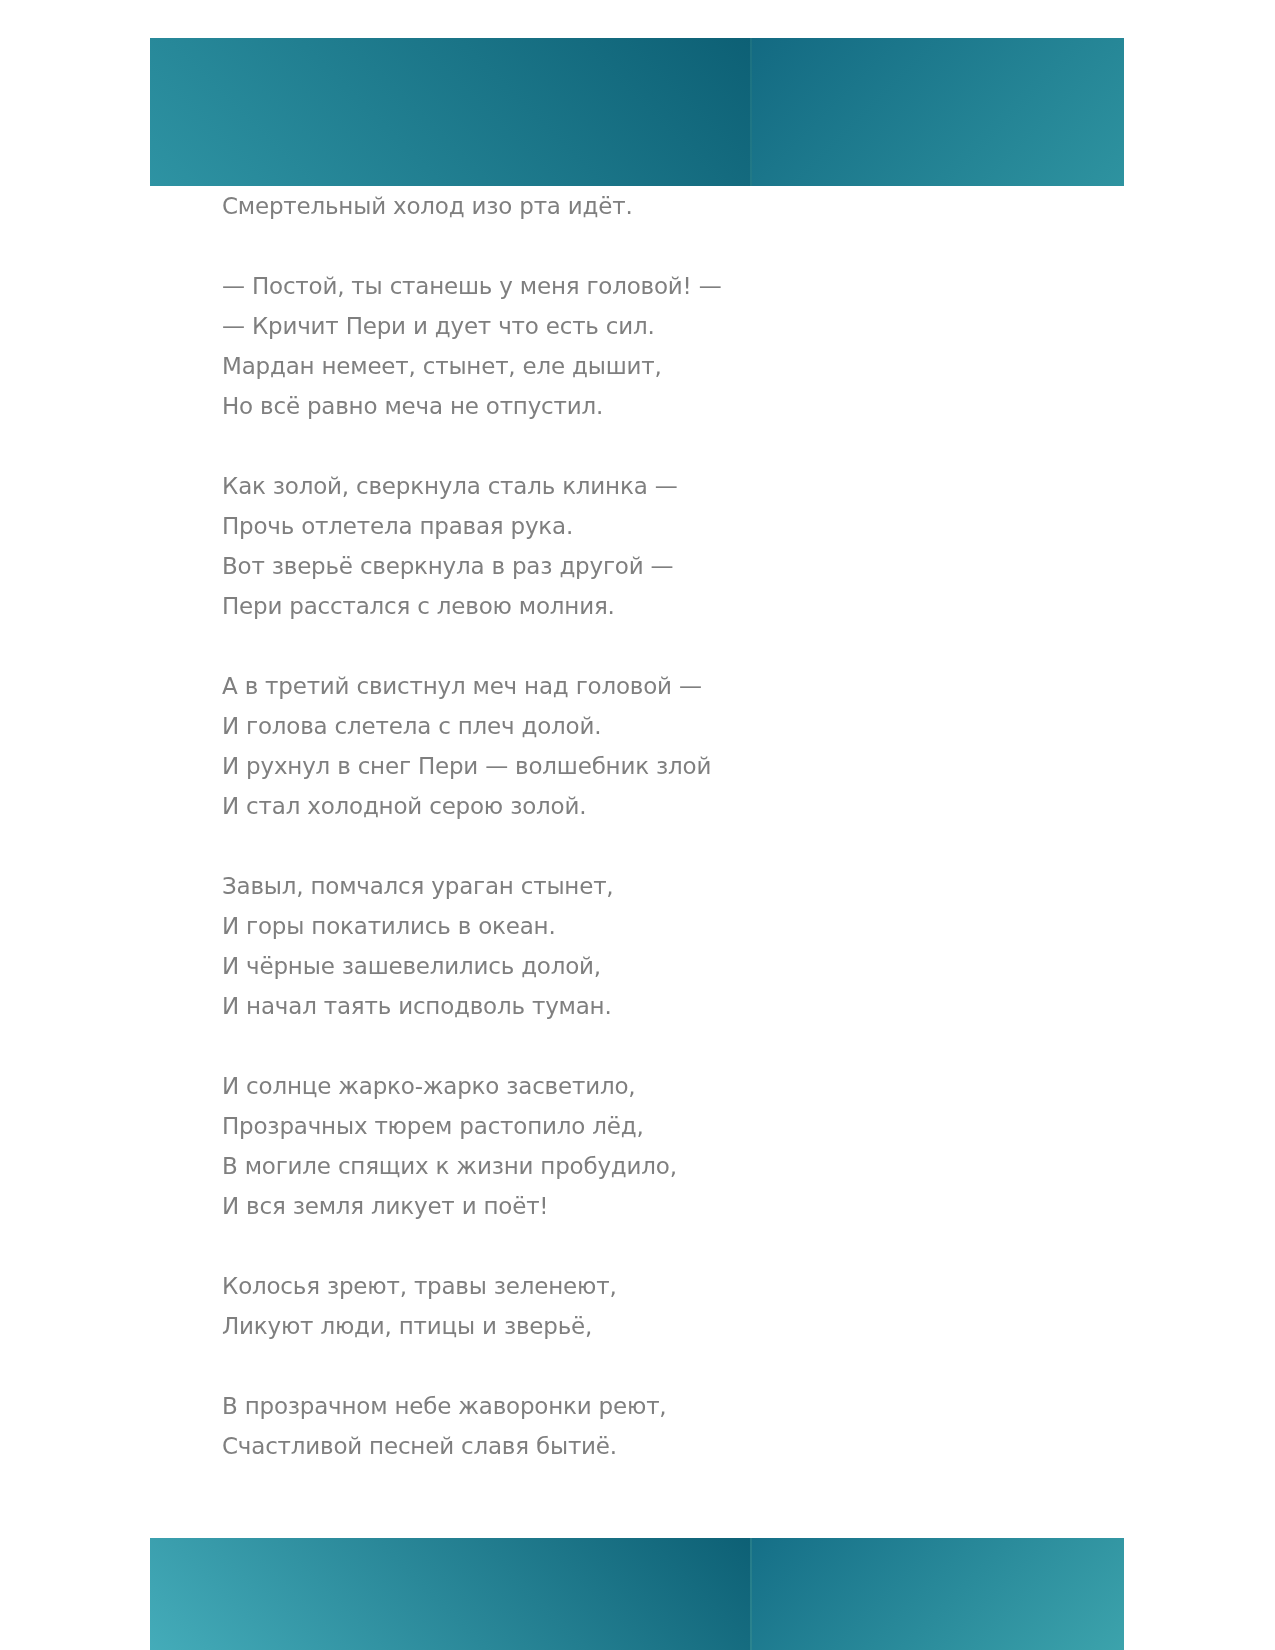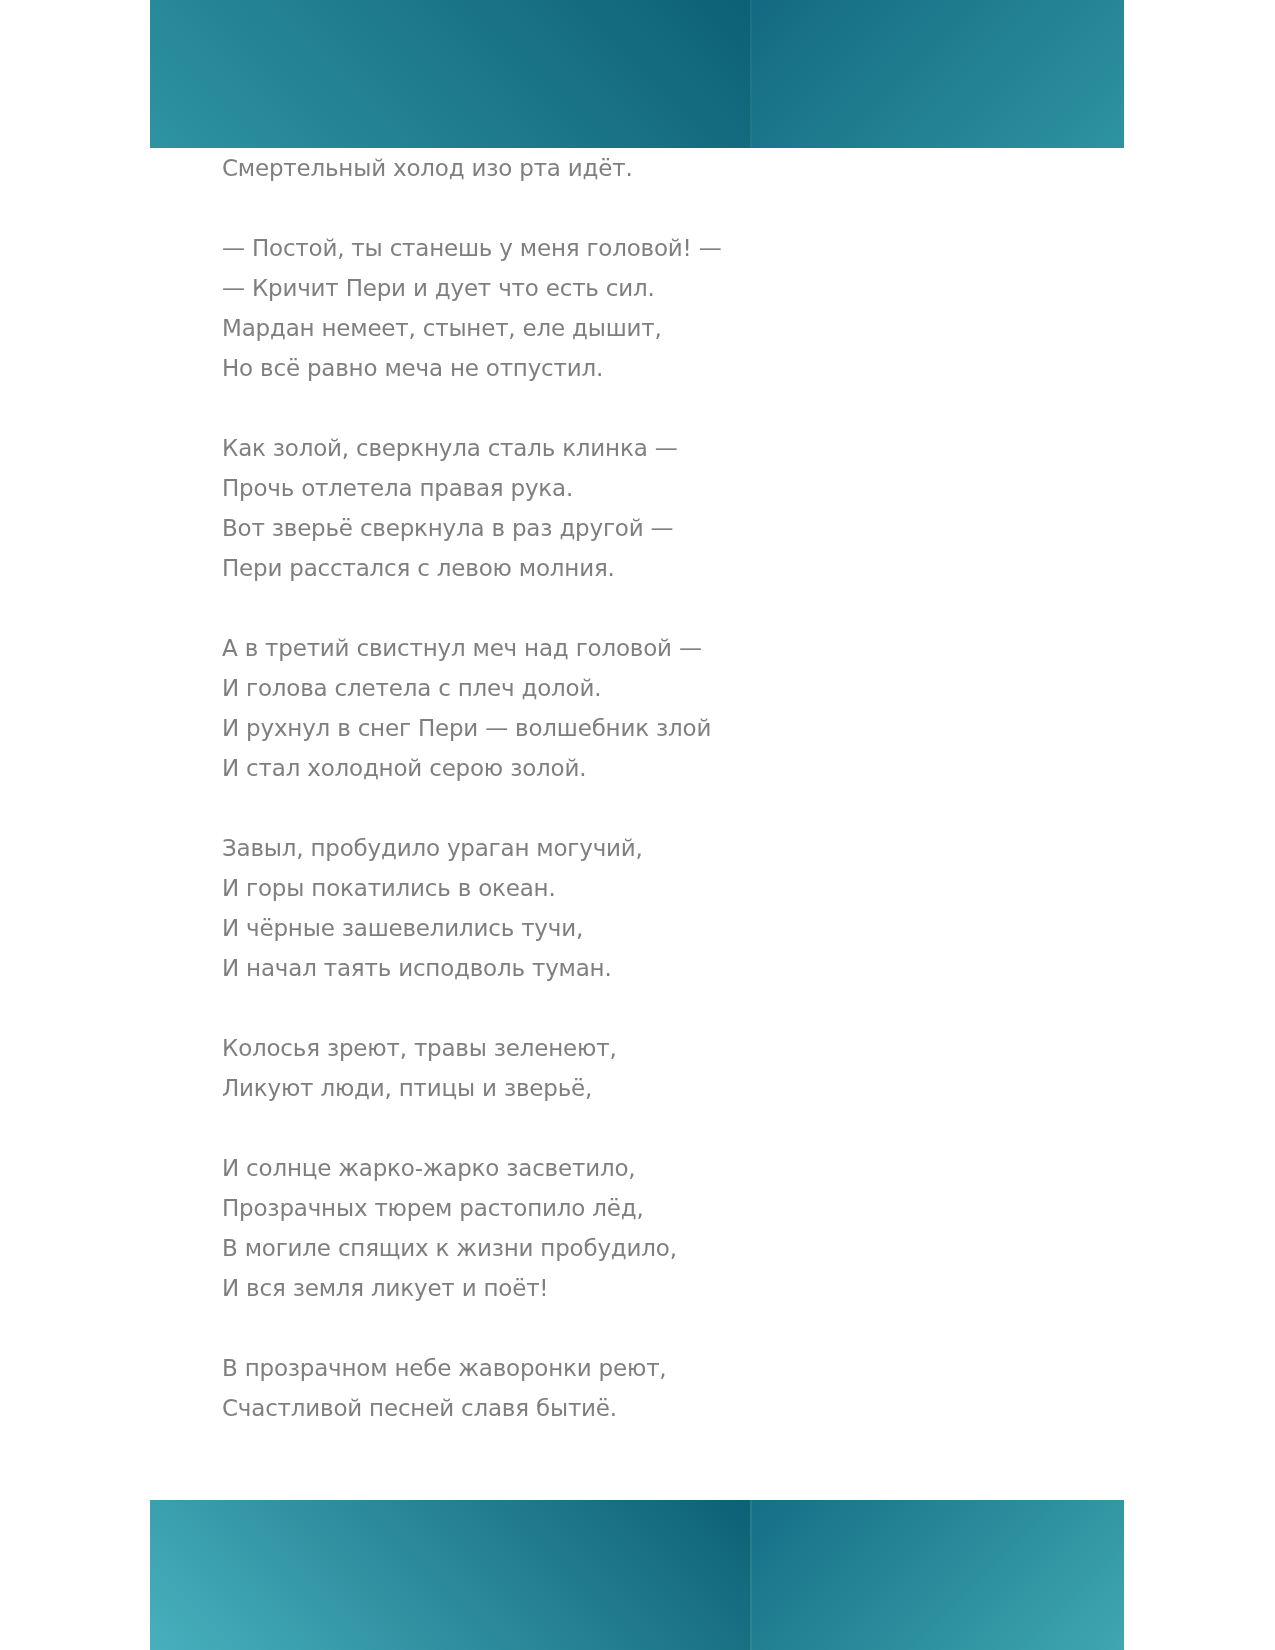--- a/index.html
+++ b/index.html
@@ -10,20 +10,21 @@
     width: 1275px;
     height: 1650px;
     background: var(--page-bg, #ffffff);
     position: relative;
     overflow: hidden;
     font-family: "DejaVu Sans", "Liberation Sans", sans-serif;
   }
   .page {
     position: absolute;
     inset: 0;
+    margin-top: 38px;
   }
   .band {
     position: absolute;
     left: 150px;
     width: 974px;
     display: flex;
   }
   .band-top {
     top: 0;
     height: 148px;
@@ -76,23 +77,23 @@
   <div class="band band-top">
     <div class="panel-left"></div>
     <div class="panel-right"></div>
   </div>
 
   <div class="poem">
       <p><span>Смертельный холод изо рта идёт.</span><br></p>
       <p><span>— Постой, ты станешь у меня головой! —</span><br><span>— Кричит Пери и дует что есть сил.</span><br><span>Мардан немеет, стынет, еле дышит,</span><br><span>Но всё равно меча не отпустил.</span><br></p>
       <p><span>Как золой, сверкнула сталь клинка —</span><br><span>Прочь отлетела правая рука.</span><br><span>Вот зверьё сверкнула в раз другой —</span><br><span>Пери расстался с левою молния.</span><br></p>
       <p><span>А в третий свистнул меч над головой —</span><br><span>И голова слетела с плеч долой.</span><br><span>И рухнул в снег Пери — волшебник злой</span><br><span>И стал холодной серою золой.</span><br></p>
-      <p><span>Завыл, пробудило ураган могучий,</span><br><span>И горы покатились в океан.</span><br><span>И чёрные зашевелились тучи,</span><br><span>И начал таять исподволь туман.</span><br></p>
+      <p><span>Завыл, помчался ураган стынет,</span><br><span>И горы покатились в океан.</span><br><span>И чёрные зашевелились долой,</span><br><span>И начал таять исподволь туман.</span><br></p>
+      <p><span>И солнце жарко-жарко засветило,</span><br><span>Прозрачных тюрем растопило лёд,</span><br><span>В могиле спящих к жизни пробудило,</span><br><span>И вся земля ликует и поёт!</span><br></p>
       <p><span>Колосья зреют, травы зеленеют,</span><br><span>Ликуют люди, птицы и зверьё,</span><br></p>
-      <p><span>И солнце жарко-жарко засветило,</span><br><span>Прозрачных тюрем растопило лёд,</span><br><span>В могиле спящих к жизни пробудило,</span><br><span>И вся земля ликует и поёт!</span><br></p>
       <p><span>В прозрачном небе жаворонки реют,</span><br><span>Счастливой песней славя бытиё.</span><br></p>
     </div>
 
   <div class="band band-bottom">
     <div class="panel-left"></div>
     <div class="panel-right"></div>
   </div>
 
 </div>
 

